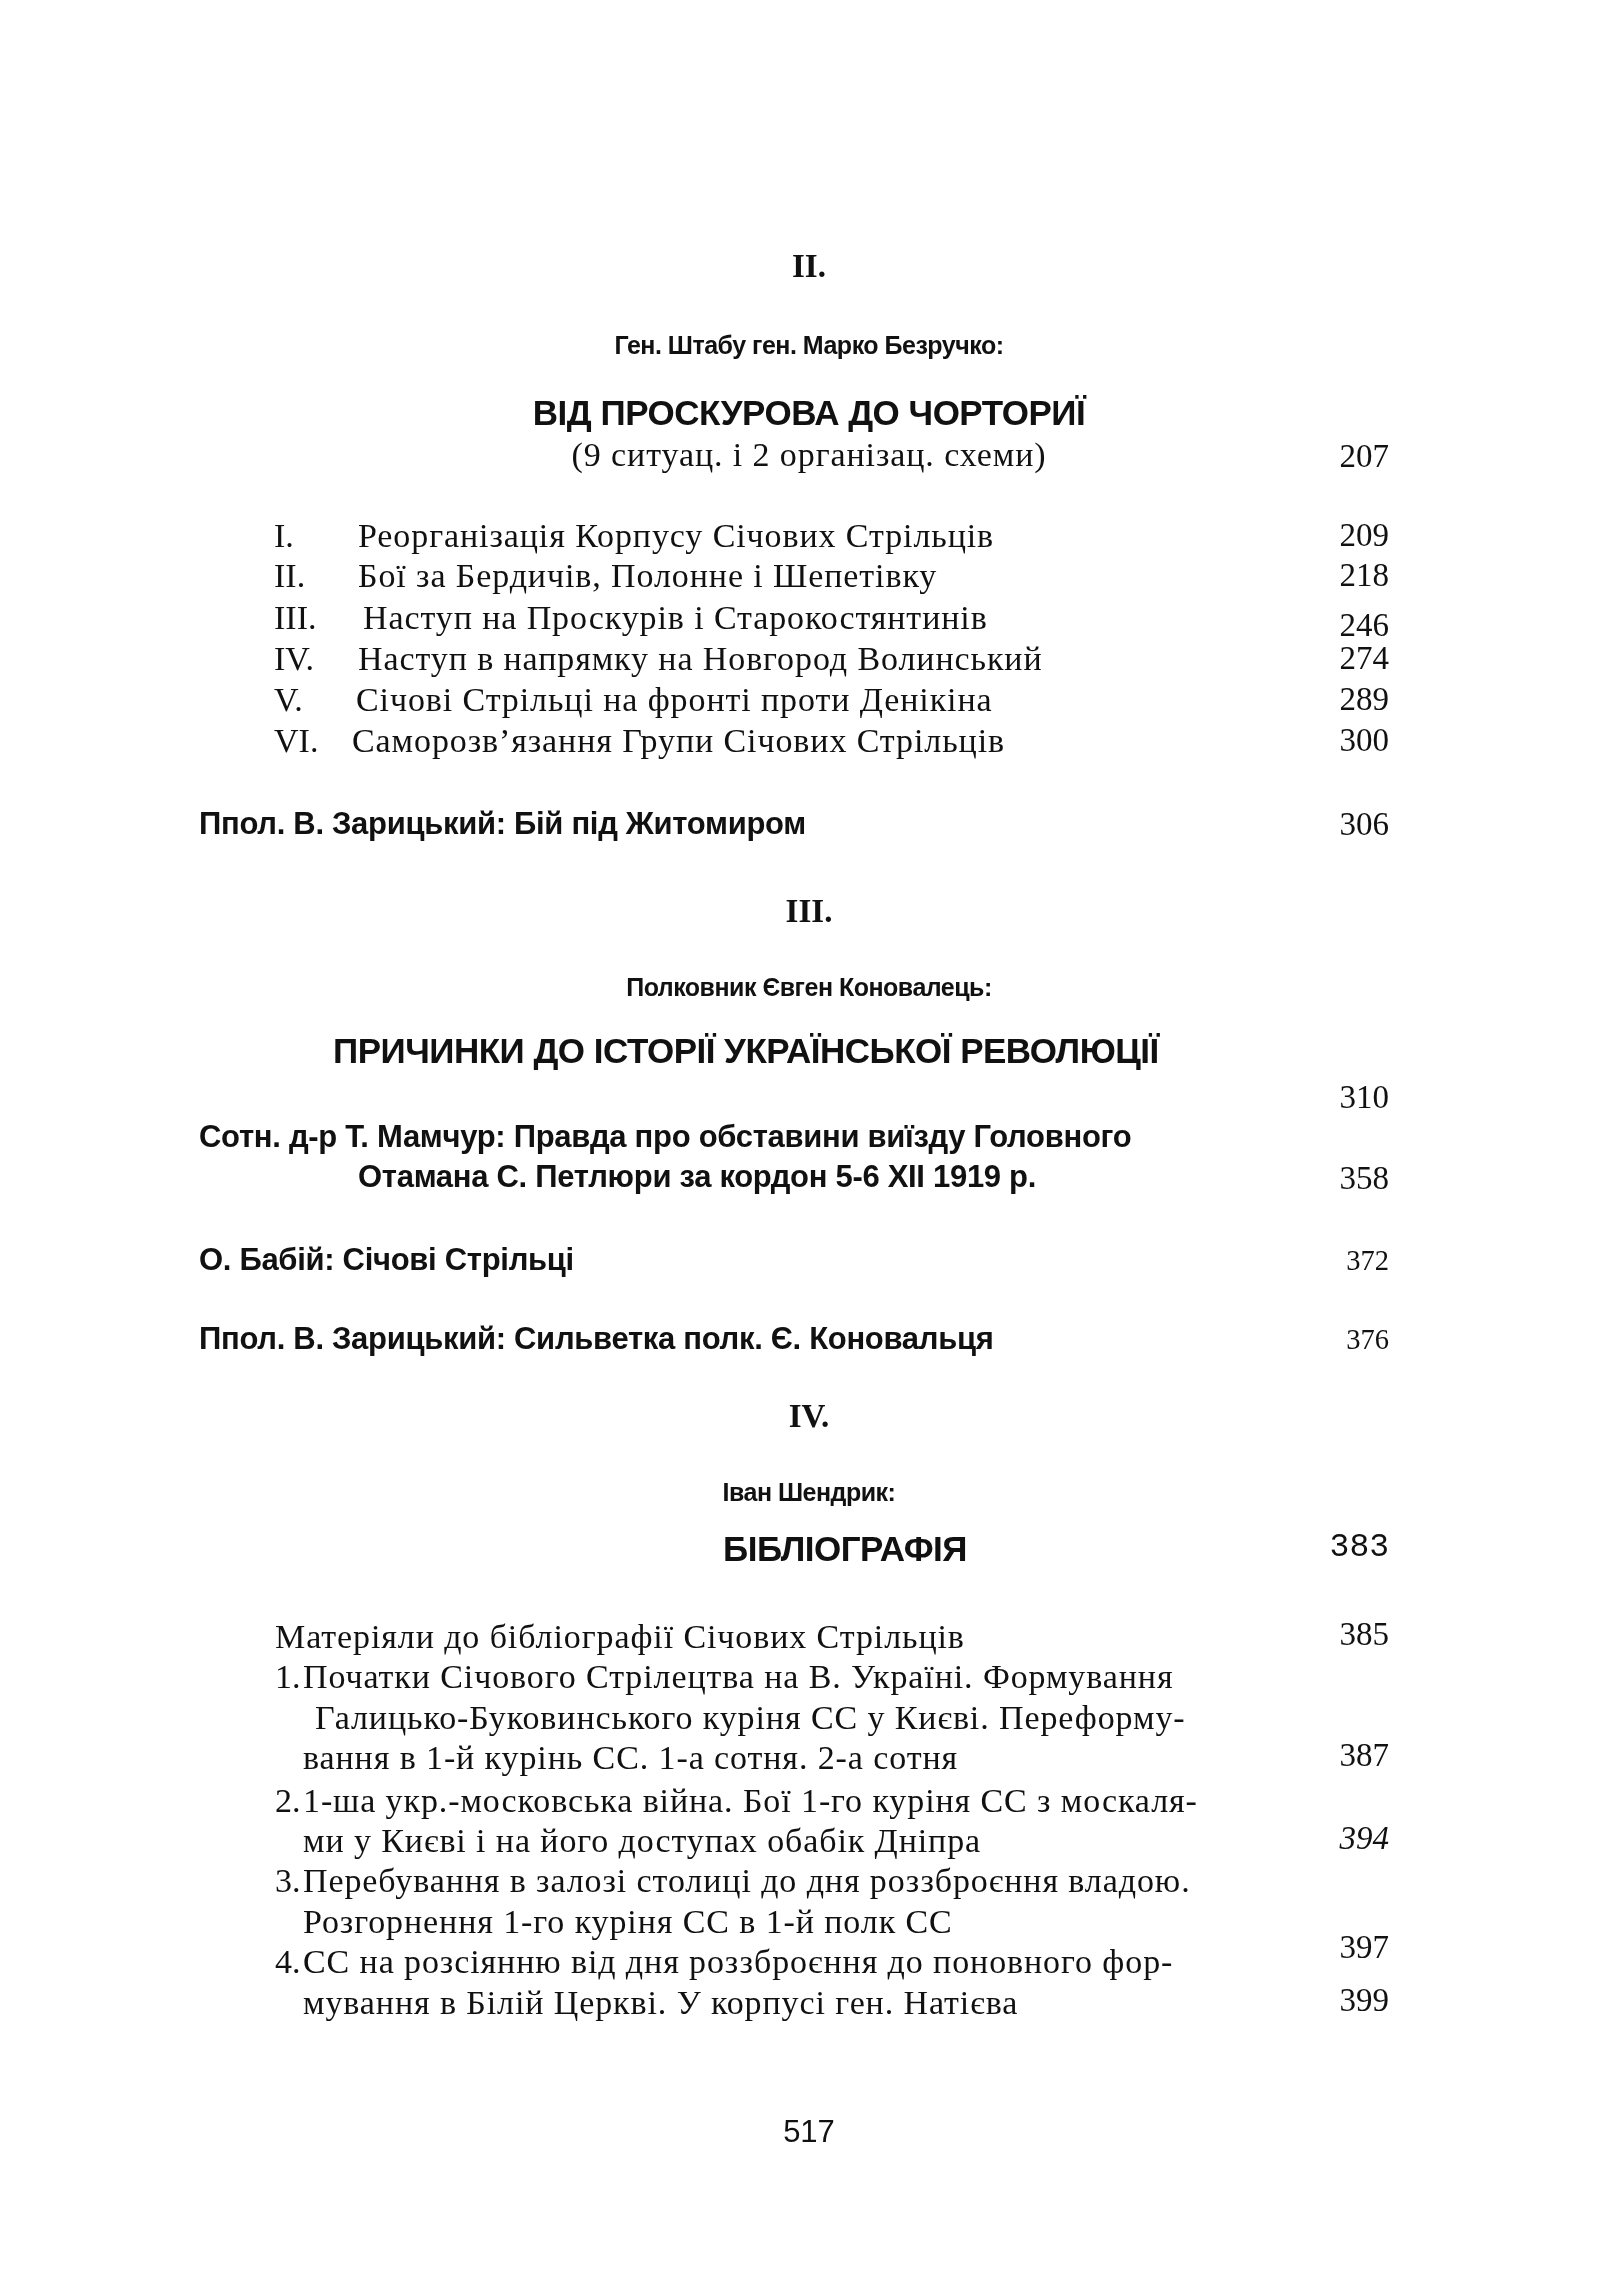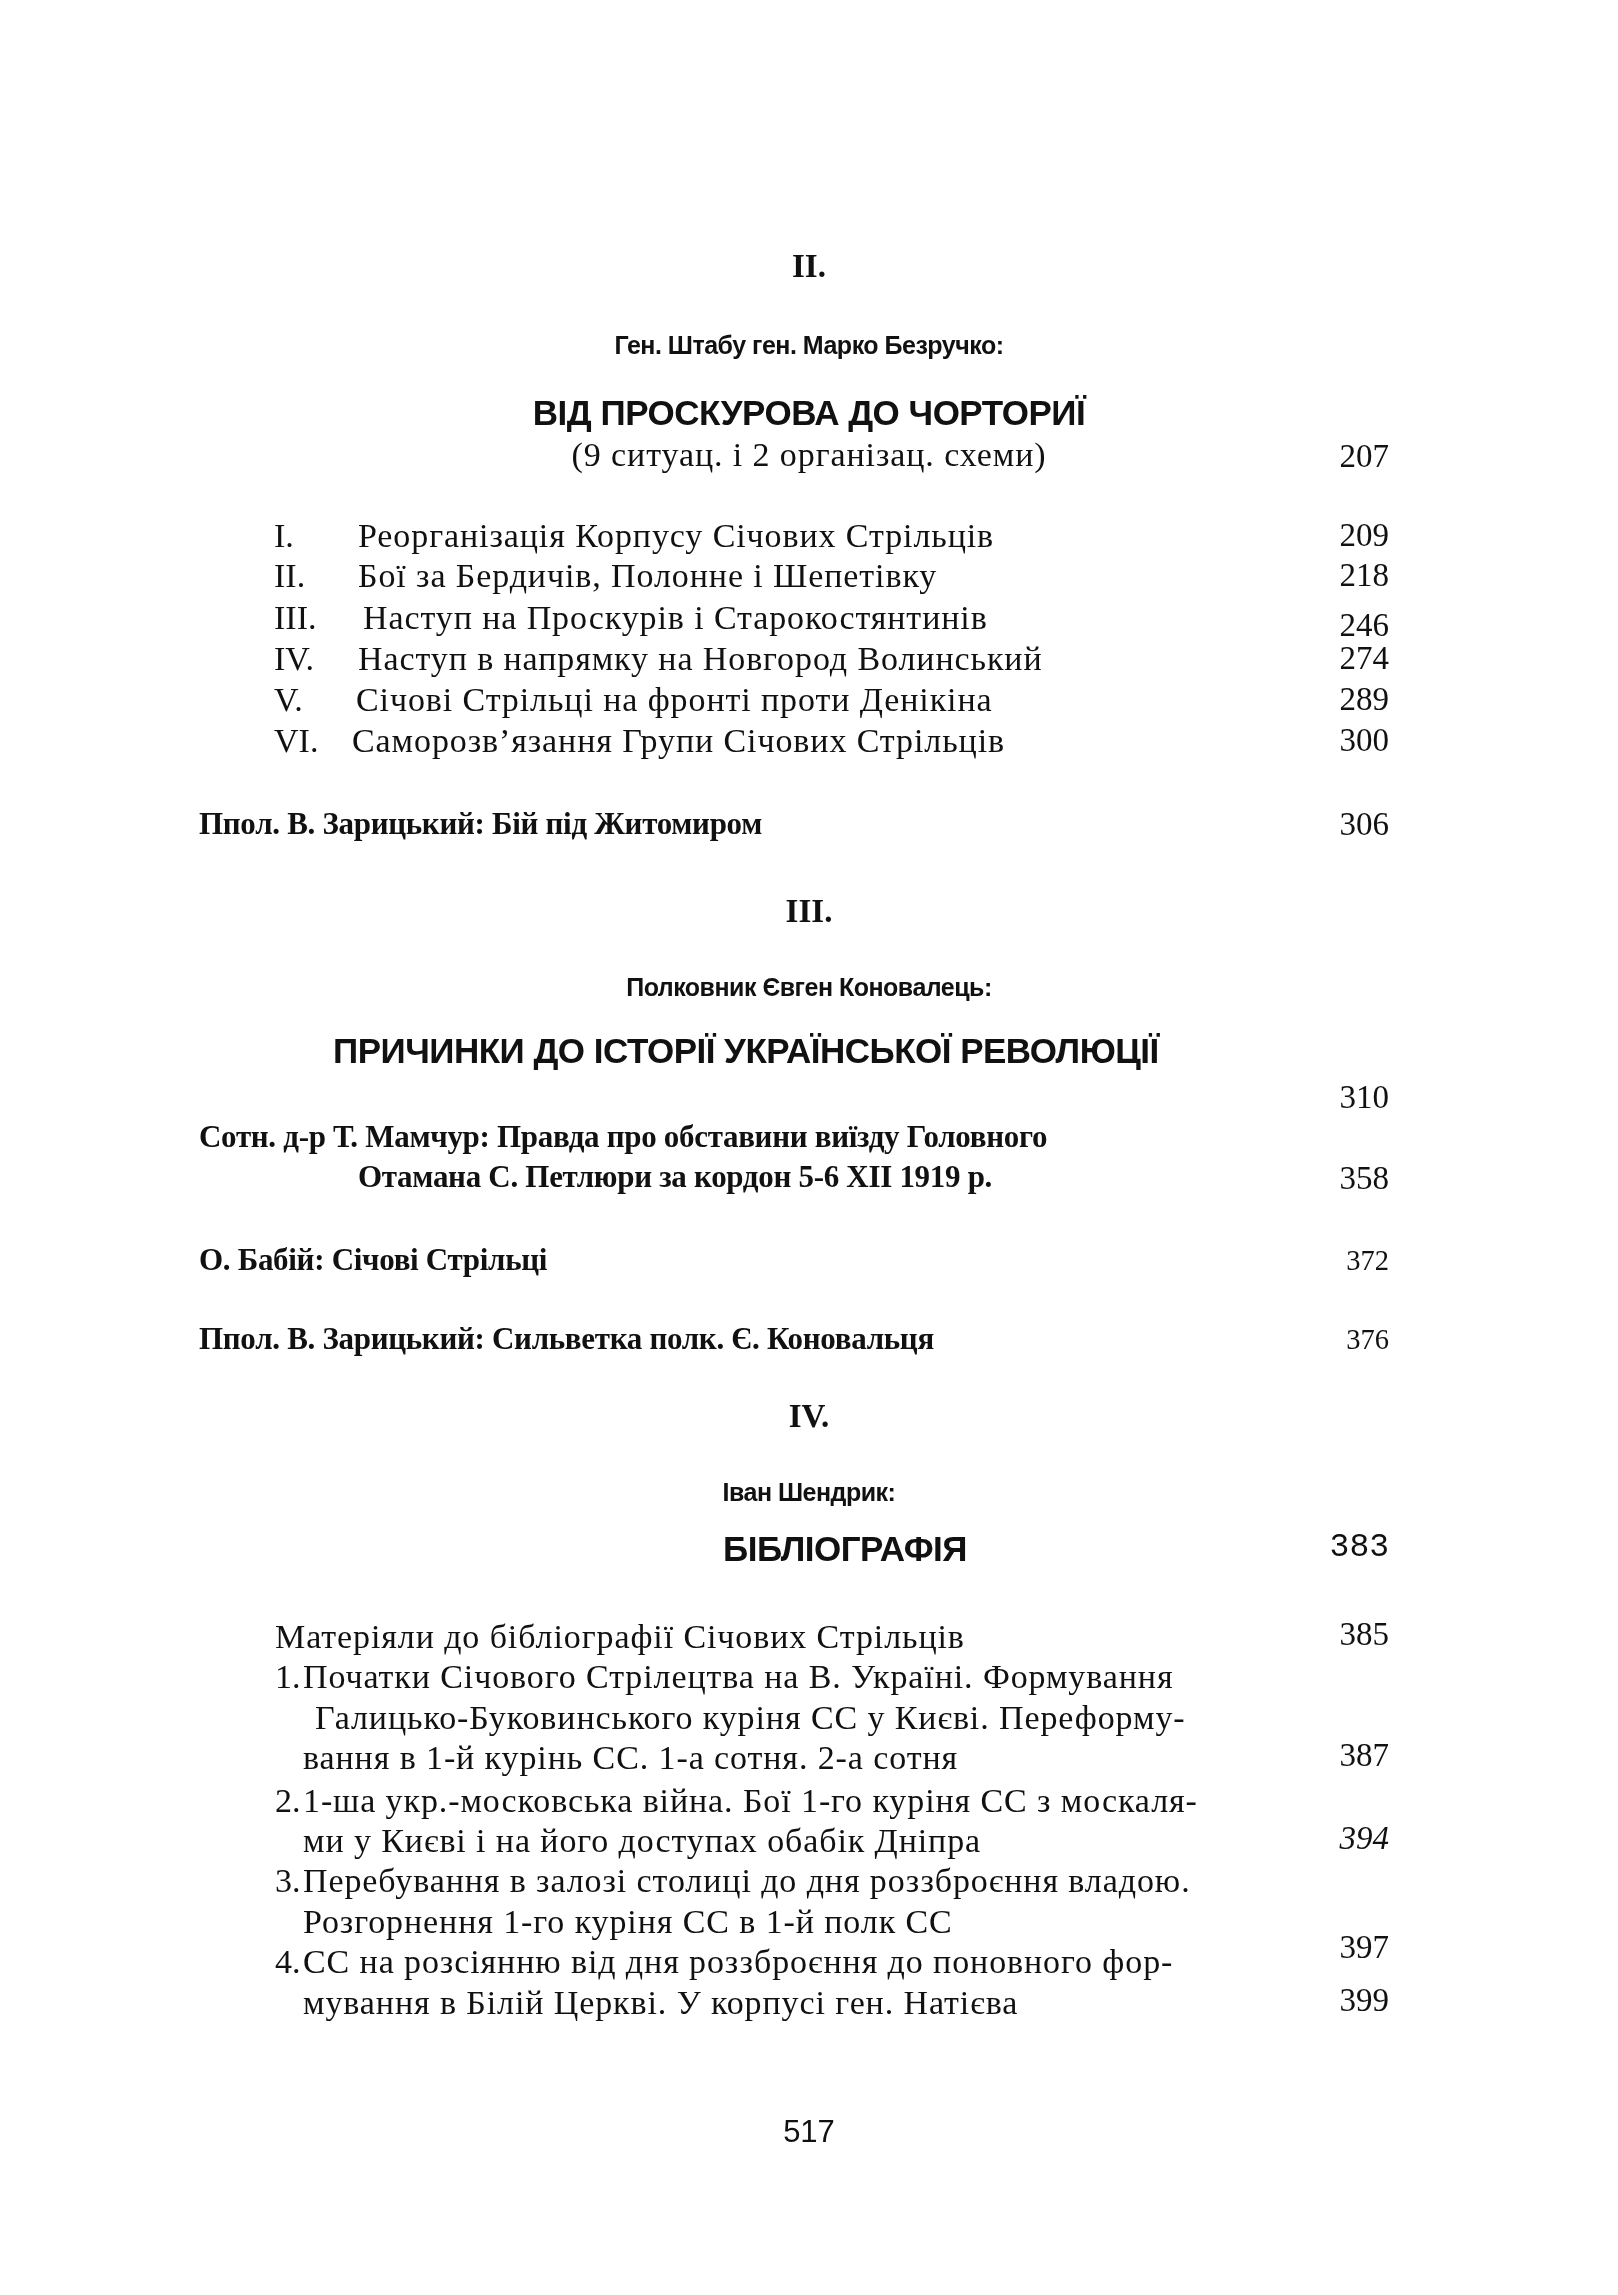--- a/index.html
+++ b/index.html
@@ -6,21 +6,21 @@
   body { width: 1618px; height: 2296px; position: relative; overflow: hidden;
          color: #111111; font-family: "Liberation Serif", serif; }
   .abs { position: absolute; white-space: nowrap; }
   .centered { left: 0; width: 1618px; text-align: center; }
   .roman-head { font-family: "Liberation Serif", serif; font-weight: bold; font-size: 33px; }
   .author { font-family: "Liberation Sans", sans-serif; font-weight: bold; font-size: 25px;
             letter-spacing: -0.5px; }
   .title-big { font-family: "Liberation Sans", sans-serif; font-weight: bold; font-size: 35px;
                letter-spacing: -0.5px; }
   .serif-line { font-family: "Liberation Serif", serif; font-size: 34px; letter-spacing: 0.9px; }
-  .bold-line { font-family: Liberation Serif, serif; font-weight: bold; font-size: 31px;
+  .bold-line { font-family: Liberation Sans, sans-serif; font-weight: bold; font-size: 31px;
                letter-spacing: -0.3px; }
   .pg { position: absolute; left: 1286px; width: 103px; text-align: right;
         font-family: "Liberation Serif", serif; font-size: 33px; }
   .pg.small { font-size: 28.5px; }
   .num { position: absolute; font-family: "Liberation Serif", serif; font-size: 34px; }
   .folio { font-family: "Liberation Sans", sans-serif; font-size: 31px; }
 </style>
 </head>
 <body>
 

